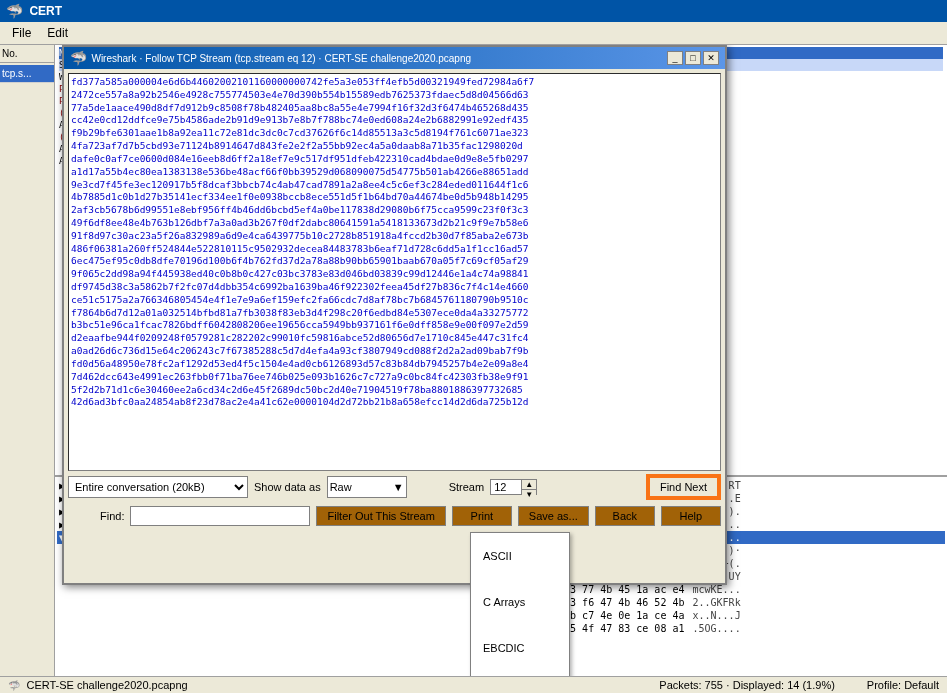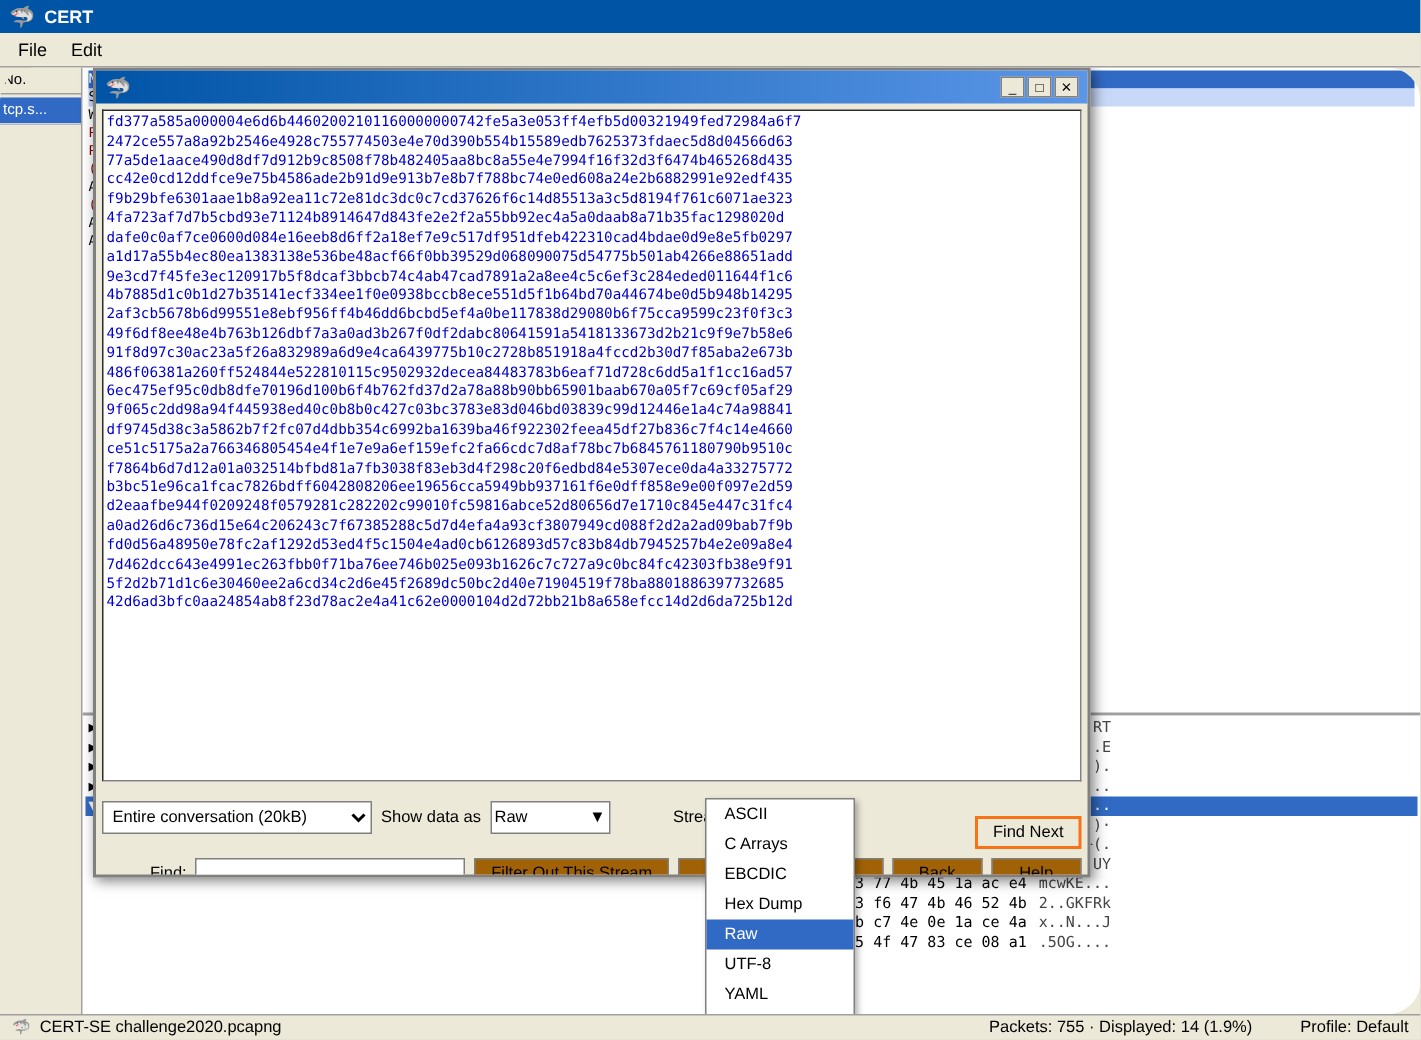--- a/index.html
+++ b/index.html
@@ -34,46 +34,46 @@
     .dialog-title-icon { font-size: 14px; }
     .dialog-titlebar-btns { display: flex; gap: 2px; }
     .dialog-titlebar-btns button { width: 16px; height: 14px; font-size: 9px; border: 1px solid #808080; background: #ece9d8; color: black; cursor: pointer; padding: 0; display: flex; align-items: center; justify-content: center; }
 
     .dialog-content { flex: 1; display: flex; flex-direction: column; padding: 4px; overflow: hidden; }
 
     
     .stream-text { flex: 1; background: white; border: 1px inset #808080; overflow-y: scroll; font-family: monospace; font-size: 10px; padding: 2px; color: #000; word-break: break-all; line-height: 1.4; }
 
     .dialog-btn { padding: 3px 10px; border: 1px solid #808080; background: #a16207; cursor: pointer; font-size: 11px; min-width: 60px; }
-    .dialog-btn.default { border: 2px solid #f97316; margin-top: 20px; }
+    .dialog-btn.default { border: 4px solid #f97316; }
 
     
     .dropdown-popup { position: absolute; background: white; border: 1px solid #808080; z-index: 200; box-shadow: 2px 2px 4px rgba(0,0,0,0.3); }
-    .dropdown-popup-item { padding: 4px 12px; font-size: 11px; cursor: pointer; white-space: nowrap; }
+    .dropdown-popup-item { padding: 17px 12px; font-size: 11px; cursor: pointer; white-space: nowrap; }
     .dropdown-popup-item.selected { background: #316ac5; color: white; }
 
     
     .statusbar { background: #ece9d8; border-top: 1px solid #a0a0a0; padding: 2px 8px; display: flex; justify-content: space-between; font-size: 11px; }
   </style>
 </head>
 <body>
 
 <div class="main-window">
 
   <div class="main-titlebar">
     <span class="title-icon">🦈</span>
     <span>CERT</span>
   </div>
 
   <div class="menubar">
     <span>File</span>
     <span>Edit</span>
   </div>
 
-  <div class="content-area" style="position: relative; border-radius: 22px;">
+  <div class="content-area" style="position: relative;">
 
     <div class="sidebar">
       <div class="sidebar-item" style="font-size:10px; padding: 3px 2px; border-bottom: 1px solid #a0a0a0; background: #ece9d8;">
         <span>No.</span>
       </div>
       <div class="sidebar-item active" style="font-size:10px; padding: 3px 2px; margin-top: 2px;">
         <span>tcp.s...</span>
       </div>
     </div>
 
@@ -187,31 +187,32 @@
           </div>
         </div>
       </div>
     </div>
 
     <div class="tcp-dialog" style="left: 62px; top: 0px;">
 
       <div class="dialog-titlebar">
         <div class="dialog-title-left">
           <span class="dialog-title-icon">🦈</span>
+          <span style="font-size: 10px; font-weight: normal;">Wireshark · Follow TCP Stream (tcp.stream eq 12) · CERT-SE challenge2020.pcapng</span>
         </div>
         <div class="dialog-titlebar-btns">
           <button style="width:16px; height:14px; font-size:9px; border:1px solid #808080; background:#ece9d8; cursor:pointer;">_</button>
           <button style="width:16px; height:14px; font-size:9px; border:1px solid #808080; background:#ece9d8; cursor:pointer;">□</button>
           <button style="width:16px; height:14px; font-size:9px; border:1px solid #808080; background:#ece9d8; cursor:pointer;">✕</button>
         </div>
       </div>
 
       <div class="dialog-content">
 
-        <div class="stream-text" style="height: 448px; flex: none;">
+        <div class="stream-text" style="height: 398px; flex: none;">
           <span style="color: #0000cc; font-size: 9.5px; font-family: monospace; line-height: 1.35; word-break: break-all; display: block;">fd377a585a000004e6d6b44602002101160000000742fe5a3e053ff4efb5d00321949fed72984a6f7<br>2472ce557a8a92b2546e4928c755774503e4e70d390b554b15589edb7625373fdaec5d8d04566d63<br>77a5de1aace490d8df7d912b9c8508f78b482405aa8bc8a55e4e7994f16f32d3f6474b465268d435<br>cc42e0cd12ddfce9e75b4586ade2b91d9e913b7e8b7f788bc74e0ed608a24e2b6882991e92edf435<br>f9b29bfe6301aae1b8a92ea11c72e81dc3dc0c7cd37626f6c14d85513a3c5d8194f761c6071ae323<br>4fa723af7d7b5cbd93e71124b8914647d843fe2e2f2a55bb92ec4a5a0daab8a71b35fac1298020d<br>dafe0c0af7ce0600d084e16eeb8d6ff2a18ef7e9c517df951dfeb422310cad4bdae0d9e8e5fb0297<br>a1d17a55b4ec80ea1383138e536be48acf66f0bb39529d068090075d54775b501ab4266e88651add<br>9e3cd7f45fe3ec120917b5f8dcaf3bbcb74c4ab47cad7891a2a8ee4c5c6ef3c284eded011644f1c6<br>4b7885d1c0b1d27b35141ecf334ee1f0e0938bccb8ece551d5f1b64bd70a44674be0d5b948b14295<br>2af3cb5678b6d99551e8ebf956ff4b46dd6bcbd5ef4a0be117838d29080b6f75cca9599c23f0f3c3<br>49f6df8ee48e4b763b126dbf7a3a0ad3b267f0df2dabc80641591a5418133673d2b21c9f9e7b58e6<br>91f8d97c30ac23a5f26a832989a6d9e4ca6439775b10c2728b851918a4fccd2b30d7f85aba2e673b<br>486f06381a260ff524844e522810115c9502932decea84483783b6eaf71d728c6dd5a1f1cc16ad57<br>6ec475ef95c0db8dfe70196d100b6f4b762fd37d2a78a88b90bb65901baab670a05f7c69cf05af29<br>9f065c2dd98a94f445938ed40c0b8b0c427c03bc3783e83d046bd03839c99d12446e1a4c74a98841<br>df9745d38c3a5862b7f2fc07d4dbb354c6992ba1639ba46f922302feea45df27b836c7f4c14e4660<br>ce51c5175a2a766346805454e4f1e7e9a6ef159efc2fa66cdc7d8af78bc7b6845761180790b9510c<br>f7864b6d7d12a01a032514bfbd81a7fb3038f83eb3d4f298c20f6edbd84e5307ece0da4a33275772<br>b3bc51e96ca1fcac7826bdff6042808206ee19656cca5949bb937161f6e0dff858e9e00f097e2d59<br>d2eaafbe944f0209248f0579281c282202c99010fc59816abce52d80656d7e1710c845e447c31fc4<br>a0ad26d6c736d15e64c206243c7f67385288c5d7d4efa4a93cf3807949cd088f2d2a2ad09bab7f9b<br>fd0d56a48950e78fc2af1292d53ed4f5c1504e4ad0cb6126893d57c83b84db7945257b4e2e09a8e4<br>7d462dcc643e4991ec263fbb0f71ba76ee746b025e093b1626c7c727a9c0bc84fc42303fb38e9f91<br>5f2d2b71d1c6e30460ee2a6cd34c2d6e45f2689dc50bc2d40e71904519f78ba8801886397732685<br>42d6ad3bfc0aa24854ab8f23d78ac2e4a41c62e0000104d2d72bb21b8a658efcc14d2d6da725b12d</span>
         </div>
 
 
         <div style="display:flex; align-items:center; padding: 3px 0; gap: 6px;">
           <select style="height:22px; border:1px solid #808080; background:white; font-size:11px; padding:1px 2px; min-width:180px;">
             <option>Entire conversation (20kB)</option>
             <option>Client → Server</option>
             <option>Server → Client</option>
           </select>

